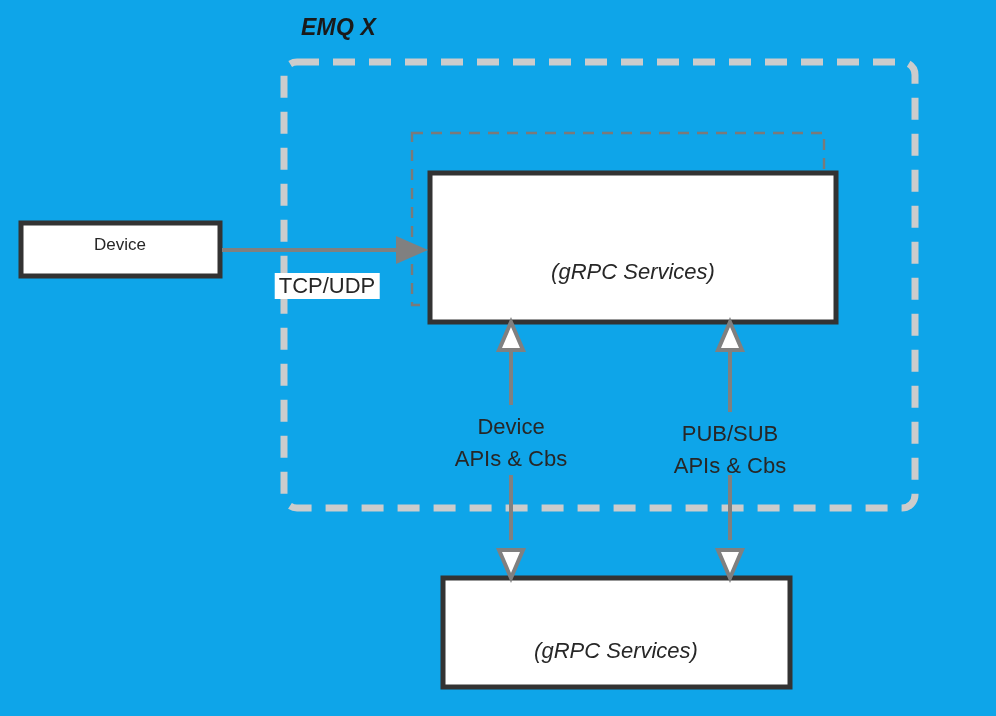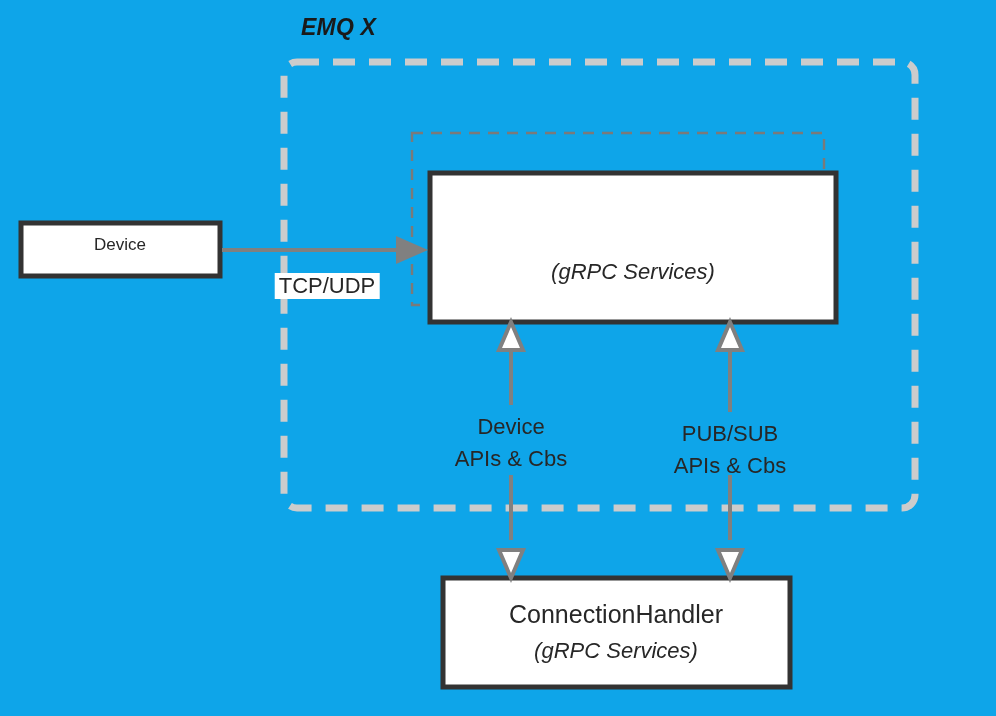--- a/index.html
+++ b/index.html
@@ -98,21 +98,20 @@
     <polygon points="730,578 718,550 742,550" fill="#ffffff" stroke="#808080" stroke-width="4" stroke-linejoin="miter"></polygon>
   </svg>
 
   <div class="txt group-title" style="left:301px; top:14px;">EMQ X</div>
 
 
   <div class="txt node-label centered" style="left:120px; top:235px;">Device</div>
 
   <div class="txt box-sub centered" style="left:633px; top:259px;">(gRPC Services)</div>
 
-  <div class="txt box-title centered" style="left:616px; top:600px;">ConnectionHandler</div>
   <div class="txt box-sub centered" style="left:616px; top:638px;">(gRPC Services)</div>
 
   <div class="txt edge-label centered" style="left:327px; top:237px; background:#ffffff; padding:0 4px;margin-top:36px;">TCP/UDP</div>
 
   <div class="txt edge-label centered" style="left:511px; top:414px;">Device</div>
   <div class="txt edge-label centered" style="left:511px; top:446px;">APIs &amp; Cbs</div>
 
   <div class="txt edge-label centered" style="left:730px; top:421px;">PUB/SUB</div>
   <div class="txt edge-label centered" style="left:730px; top:453px;">APIs &amp; Cbs</div>
 

